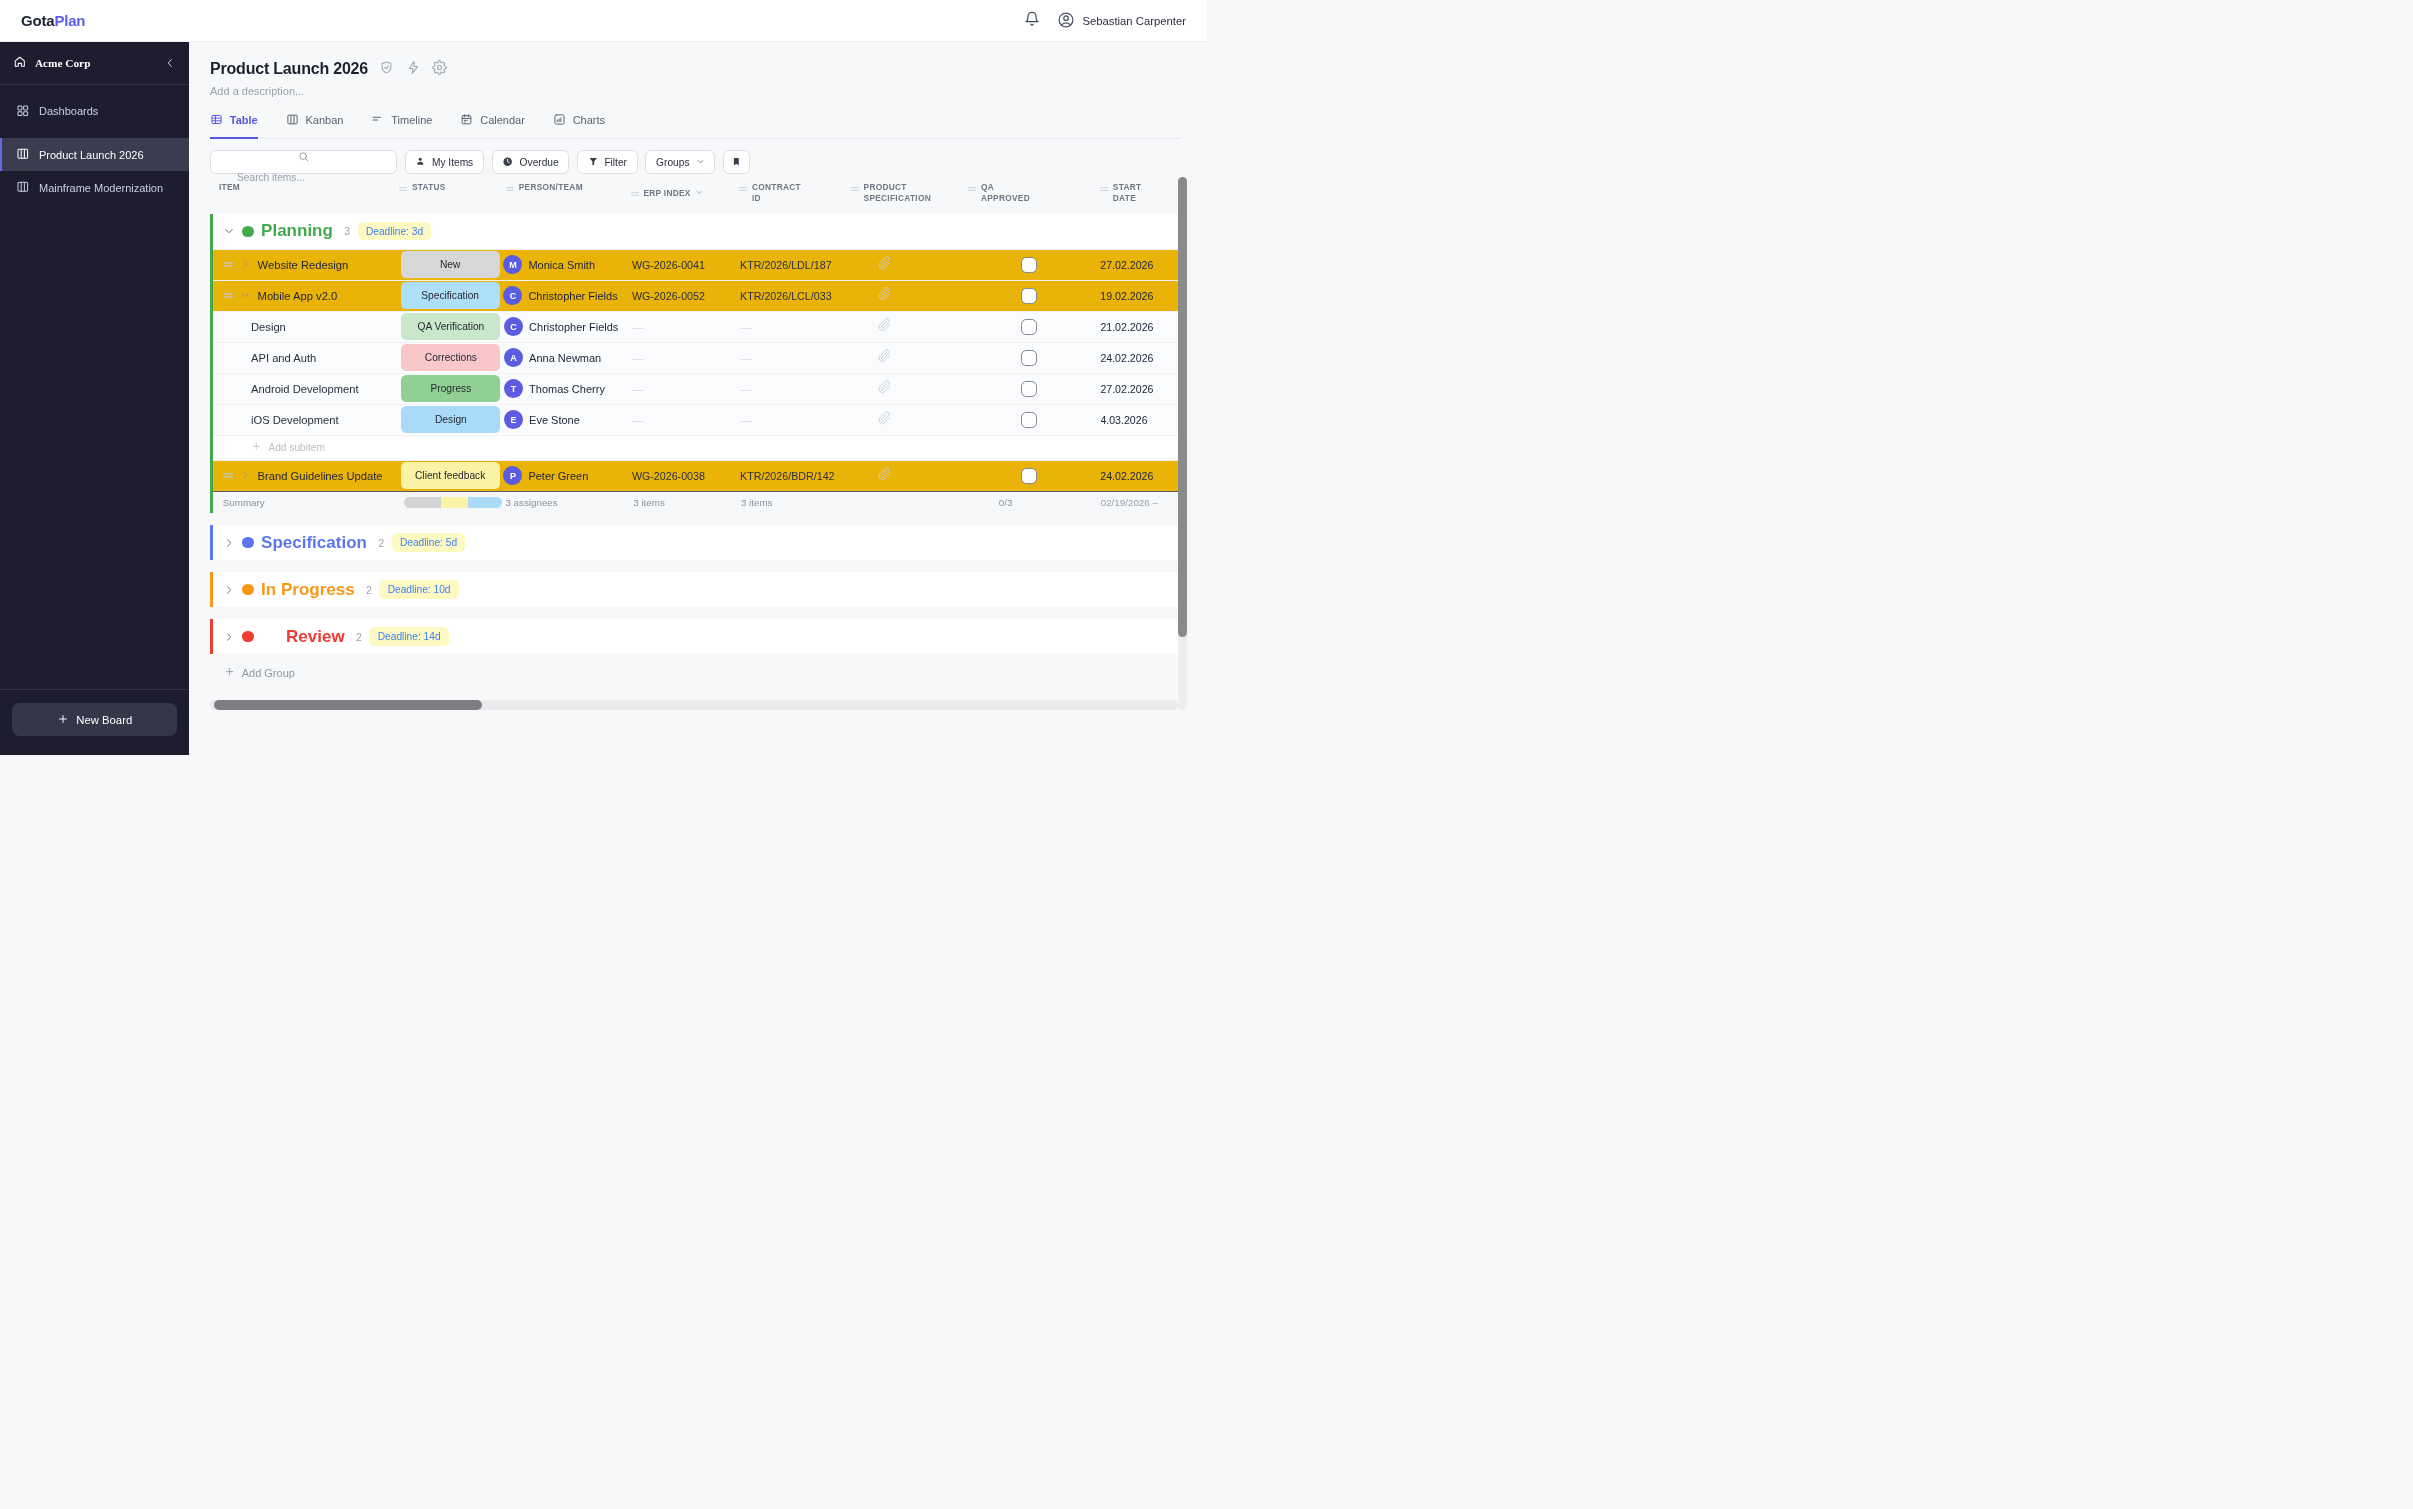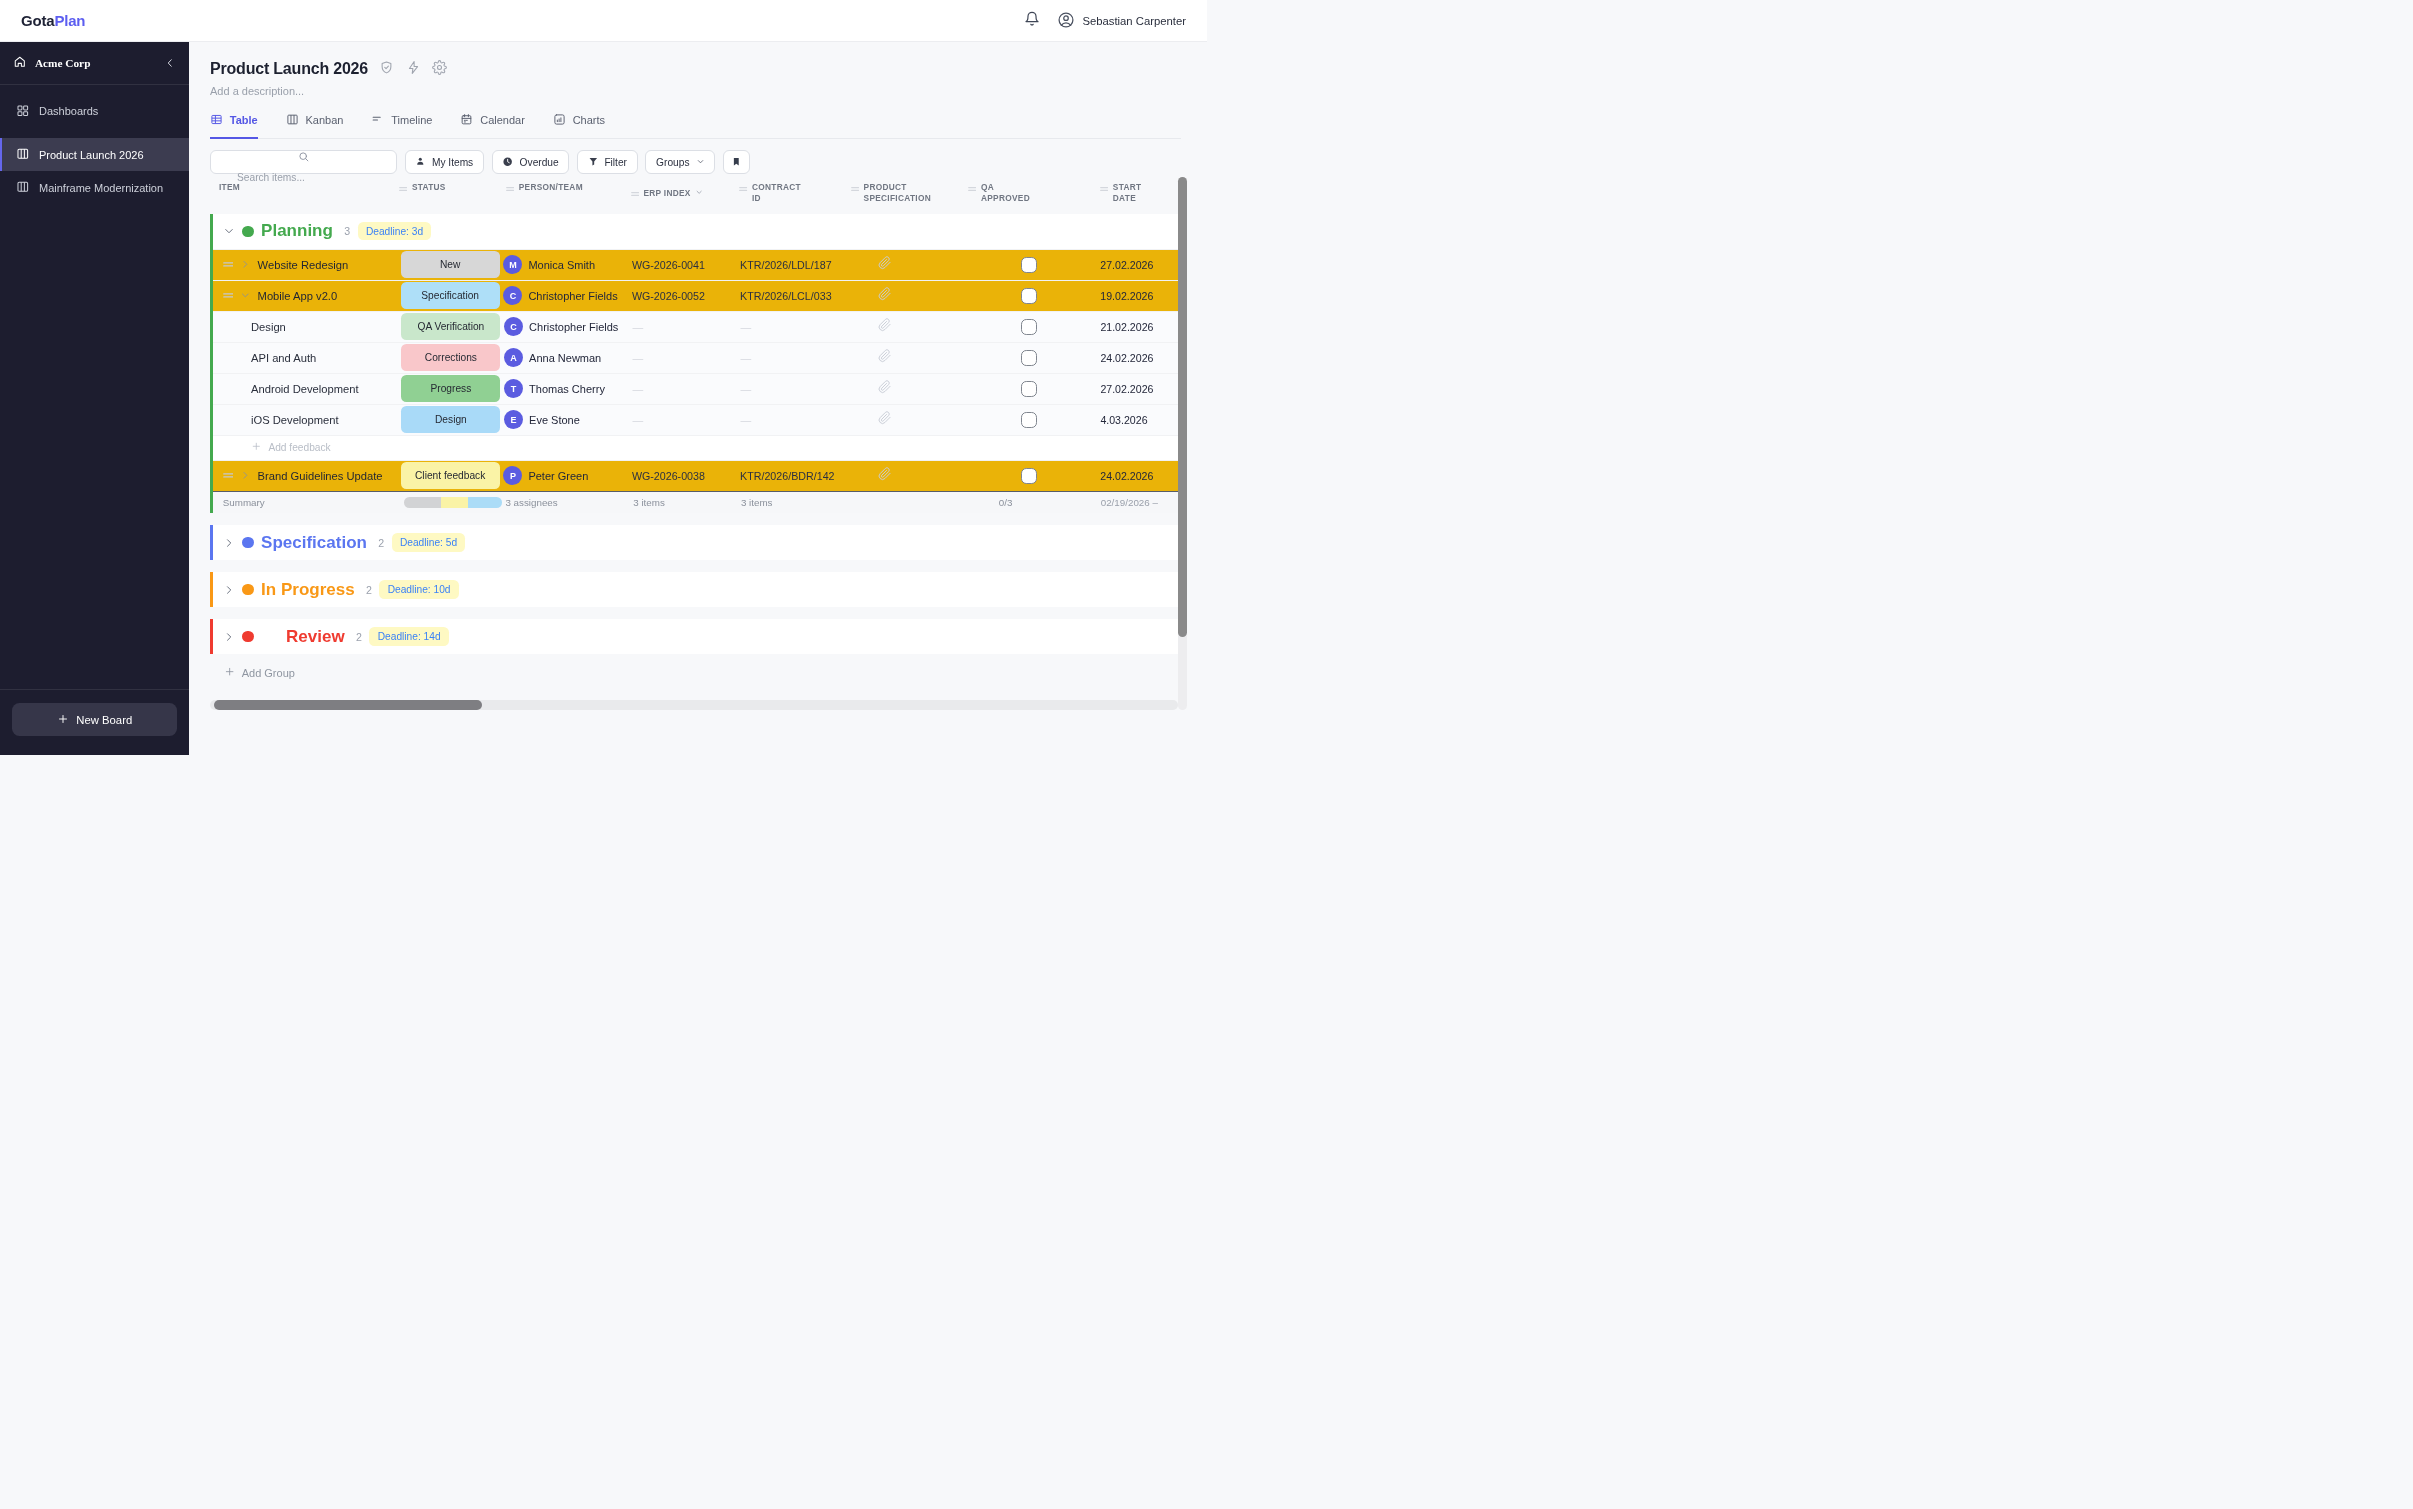--- a/index.html
+++ b/index.html
@@ -575,21 +575,21 @@
                   <span class="checkbox"></span>
                 </div>
     <div class="cell-date">4.03.2026</div>
   </div>
 
   <div class="add-row">
     <span><svg width="10.6" height="10.6" viewBox="0 0 24 24" fill="none" stroke="#b9bec7" stroke-width="1.8" stroke-linecap="round">
                     <line x1="12" y1="5" x2="12" y2="19"></line>
                     <line x1="5" y1="12" x2="19" y2="12"></line>
                   </svg></span>
-    <span class="add-label">Add feedback</span>
+    <span class="add-label">Add subitem</span>
   </div>
 
   <div class="row">
     <div class="cell-item">
       <span class="drag-handle">
                     <svg width="10.6" height="6.8" viewBox="0 0 14 9" stroke="currentColor" stroke-width="1.7" stroke-linecap="round">
                       <line x1="1" y1="2.5" x2="13" y2="2.5"></line>
                       <line x1="1" y1="6.5" x2="13" y2="6.5"></line>
                     </svg>
                   </span>

